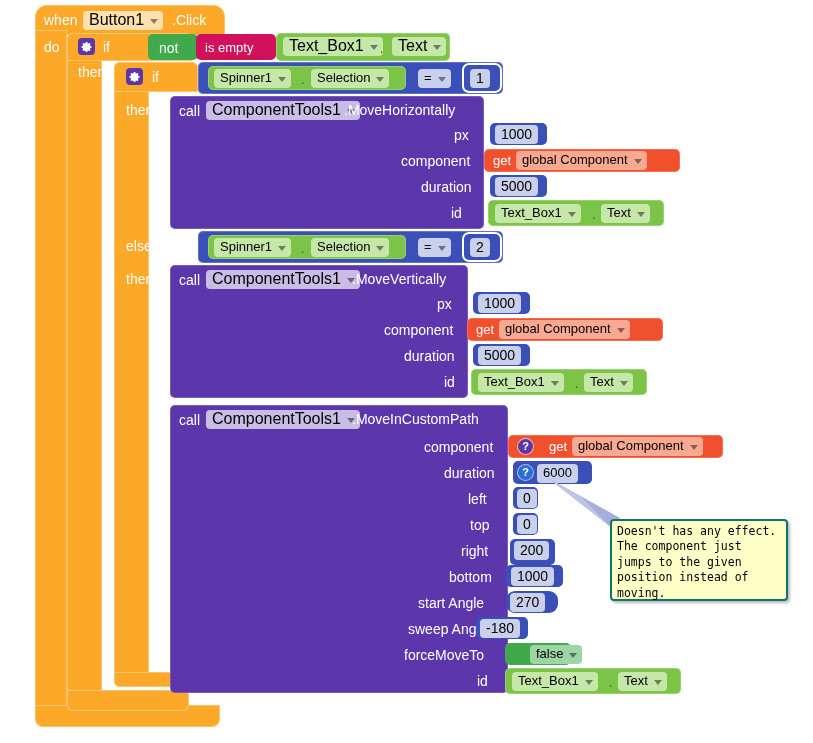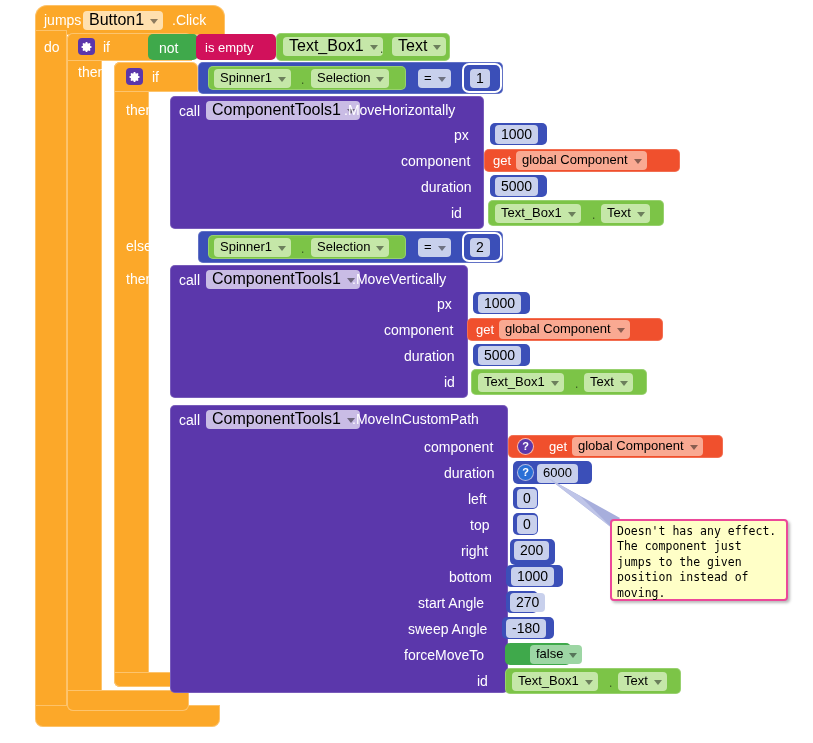--- a/index.html
+++ b/index.html
@@ -135,21 +135,21 @@
     font-family: "Liberation Sans", sans-serif;
     line-height: 1;
   }
   .qmark.on-orange { background: #5B37AB; box-shadow: 0 0 0 1px rgba(255,255,255,.6); }
   .qmark.on-blue   { background: #2A6FD6; box-shadow: 0 0 0 1px rgba(255,255,255,.6); }
 
   
   #comment-bubble {
     position: absolute;
     background: #FFFFC7;
-    border: 2px solid #ec4899;
+    border: 2px solid #0f766e;
     border-radius: 4px;
     box-shadow: 2px 2px 3px rgba(0,0,0,0.28);
     padding: 3px 5px;
   }
   #comment-text {
     font-family: "DejaVu Sans Mono", monospace;
     font-size: 11.5px;
     line-height: 15.4px;
     color: #000;
     white-space: pre;
@@ -158,21 +158,21 @@
 </style>
 </head>
 <body>
 
 <div id="canvas">
 
   <div class="blk event" style="left:35px; top:5px; width:190px; height:30px; border-radius:12px 12px 0 0;"></div>
   <div class="blk event" style="left:35px; top:30px; width:32px; height:690px; border-radius:0 0 0 8px;"></div>
   <div class="blk event" style="left:35px; top:705px; width:185px; height:22px; border-radius:0 0 8px 8px;"></div>
 
-  <span class="lbl" style="position:absolute; left:44px; top:13px;">jumps</span>
+  <span class="lbl" style="position:absolute; left:44px; top:13px;">when</span>
   <span class="field" style="position:absolute; left:83px; top:11px; background:#FFE0AE;">
     <span>Button1</span>
     <span class="caret"></span>
   </span>
   <span class="lbl" style="position:absolute; left:172px; top:13px;">.Click</span>
   <span class="lbl" style="position:absolute; left:44px; top:40px;">do</span>
 
   <div class="blk ctrl ctrl-l" style="left:67px; top:33px; width:35px; height:678px;"></div>
   <div class="blk ctrl" style="left:67px; top:33px; width:125px; height:28px; border-radius:6px 6px 0 0;"></div>
   <div class="blk ctrl" style="left:67px; top:690px; width:122px; height:21px; border-radius:0 0 6px 6px;"></div>
@@ -373,26 +373,26 @@
   <div class="blk mathnum" style="left:510px; top:539px; width:45px; height:26px;">
     <span class="numfield" style="position:absolute; left:4px; top:2px;">200</span>
   </div>
 
   <span class="lbl" style="position:absolute; left:449px; top:570px;">bottom</span>
   <div class="blk mathnum" style="left:506px; top:565px; width:57px; height:22px;">
     <span class="numfield" style="position:absolute; left:5px; top:2px;">1000</span>
   </div>
 
   <span class="lbl" style="position:absolute; left:418px; top:596px;">start Angle</span>
-  <div class="blk mathnum" style="left:506px; top:591px; width:32px; height:22px;">
+  <div class="blk mathnum" style="left:506px; top:591px; width:52px; height:22px;border-radius:9px;">
     <span class="numfield" style="position:absolute; left:4px; top:2px;">270</span>
   </div>
 
   <span class="lbl" style="position:absolute; left:408px; top:622px;">sweep Angle</span>
-  <div class="blk mathnum" style="left:502px; top:617px; width:52px; height:22px;">
+  <div class="blk mathnum" style="left:476px; top:617px; width:52px; height:22px;">
     <span class="numfield" style="position:absolute; left:4px; top:2px;">-180</span>
   </div>
 
   <span class="lbl" style="position:absolute; left:404px; top:648px;">forceMoveTo</span>
   <div class="blk logicgreen" style="left:505px; top:643px; width:66px; height:22px;"></div>
   <span class="field" style="position:absolute; left:510px; top:645px; background:#9DD6A4; font-size:13px;margin-left:20px;">
     <span>false</span>
     <span class="caret"></span>
   </span>
 

